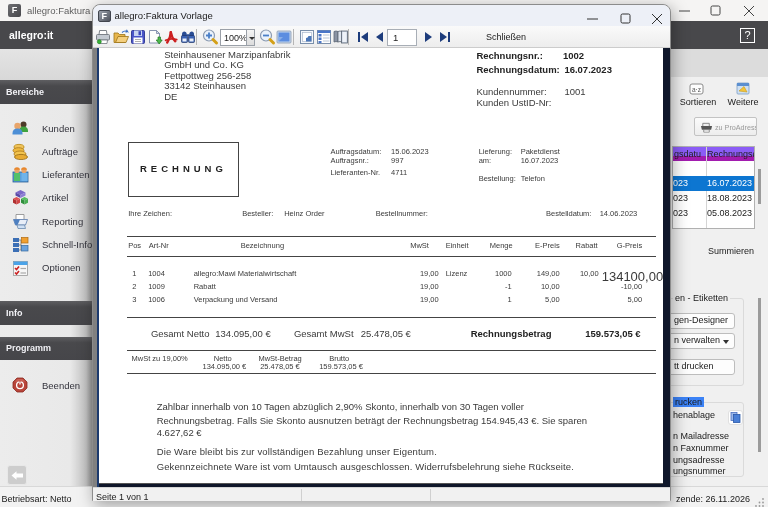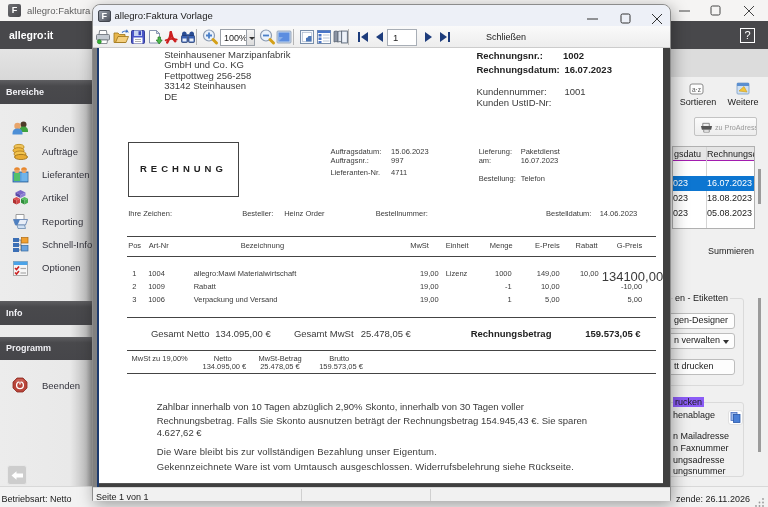--- a/index.html
+++ b/index.html
@@ -151,21 +151,21 @@
     <div class="abs" style="left:22px;top:68px;width:63px;height:19px;background:linear-gradient(#fbfbfb,#ededed);border:1px solid #c3c3c3;border-radius:2px;overflow:hidden;">
       <svg class="abs" style="left:5px;top:4px;" width="13" height="11" viewBox="0 0 14 11">
           <path d="M3 4 L3 1 L10 1 L10 4" fill="#eee" stroke="#666" stroke-width="0.8"></path>
           <path d="M1 4 L13 4 L12 8 L2 8 Z" fill="#555"></path>
           <path d="M4 8 L10 8 L10 10.5 L4 10.5 Z" fill="#fff" stroke="#666" stroke-width="0.7"></path>
         </svg>
       <div class="abs" style="left:20px;top:5px;font-size:7.2px;color:#9b9b9b;">zu ProAdress</div>
     </div>
 
     <div class="abs" style="left:0px;top:97px;width:83px;height:83px;background:#fff;border:1px solid #b0b0b0;overflow:hidden;">
-      <div class="abs" style="left:0;top:0;width:83px;height:14px;background:#e5e5e5;border-bottom:1px solid #a21caf;">
+      <div class="abs" style="left:0;top:0;width:83px;height:14px;background:#8b5cf6;border-bottom:5px solid #a21caf;">
         <div class="abs" style="left:1px;top:2px;font-size:9px;color:#222;">gsdatu</div>
         <div class="abs" style="left:34px;top:2px;font-size:9px;color:#222;">Rechnungsd</div>
       </div>
       <div class="abs" style="left:32.5px;top:0;width:1px;height:83px;background:#d4d4d4;"></div>
       <div class="abs" style="left:0;top:29px;width:83px;height:15px;background:#0d76d1;color:#fff;">
         <div class="abs" style="left:-5px;top:2px;">2023</div>
         <div class="abs" style="left:34px;top:2px;font-size:9px;">16.07.2023</div>
       </div>
       <div class="abs" style="left:0;top:44px;width:83px;height:15px;">
         <div class="abs" style="left:-5px;top:2px;">2023</div>
@@ -184,21 +184,21 @@
     <div class="abs" style="left:1px;top:244px;background:#f0f0f0;padding:0 2px;font-size:9px;">en - Etiketten</div>
     <div class="abs btn1" style="left:-10px;top:264px;width:73px;height:15.5px;background:#fdfdfd;border:1px solid #bdbdbd;border-radius:3px;"></div>
     <div class="abs" style="left:2px;top:266px;font-size:9px;">gen-Designer</div>
     <div class="abs btn1" style="left:-10px;top:284px;width:73px;height:15.5px;background:#fdfdfd;border:1px solid #bdbdbd;border-radius:3px;"></div>
     <div class="abs" style="left:2px;top:286px;font-size:9px;">n verwalten</div>
     <div class="abs" style="left:51px;top:291px;width:0;height:0;border-left:3.5px solid transparent;border-right:3.5px solid transparent;border-top:4px solid #333;"></div>
     <div class="abs btn1" style="left:-10px;top:310px;width:73px;height:15.5px;background:#fdfdfd;border:1px solid #bdbdbd;border-radius:3px;"></div>
     <div class="abs" style="left:2px;top:312px;font-size:9px;">tt drucken</div>
 
     <div class="abs" style="left:-10px;top:353px;width:82px;height:75px;border:1px solid #dadada;border-radius:3px;"></div>
-    <div class="abs" style="left:1px;top:348px;background:#8b5cf6;padding:0 2px;font-size:9px;">rucken</div>
+    <div class="abs" style="left:1px;top:348px;background:#3b82f6;padding:0 2px;font-size:9px;">rucken</div>
     <div class="abs" style="left:1px;top:361px;font-size:9px;">henablage</div>
     <div class="abs" style="left:56px;top:361px;width:15px;height:15px;background:#fff;border:1px solid #e0e0e0;border-radius:3px;"><svg width="13" height="13" viewBox="0 0 13 13">
           <rect x="2" y="1.5" width="6" height="8" fill="#9db8e8" stroke="#4a6fc0" stroke-width="0.8"></rect>
           <rect x="4.5" y="3.5" width="6.5" height="8" fill="#4a7fd6" stroke="#2a57a8" stroke-width="0.8"></rect>
         </svg></div>
     <div class="abs" style="left:1px;top:381.7px;font-size:9px;">n Mailadresse</div>
     <div class="abs" style="left:1px;top:393.9px;font-size:9px;">n Faxnummer</div>
     <div class="abs" style="left:1px;top:406px;font-size:9px;">ungsadresse</div>
     <div class="abs" style="left:1px;top:416.8px;font-size:9px;">ungsnummer</div>
 
@@ -312,21 +312,21 @@
     <svg class="abs" style="left:331px;top:5px;" width="10" height="12" viewBox="0 0 10 12">
         <path d="M1 1 L8 6 L1 11 Z" fill="#1d3c7c"></path>
       </svg>
     <svg class="abs" style="left:346px;top:5px;" width="12" height="12" viewBox="0 0 12 12">
         <path d="M1 1 L8 6 L1 11 Z" fill="#1d3c7c"></path>
         <rect x="9" y="1" width="2" height="10" fill="#1d3c7c"></rect>
       </svg>
     <div class="abs" style="left:393px;top:6px;font-size:9px;color:#1b1b1b;">Schließen</div>
   </div>
 
-  <div class="abs" id="pcontent" style="left:0px;top:43px;width:577px;height:438.5px;background:#404040;overflow:hidden;">
+  <div class="abs" id="pcontent" style="left:0px;top:43px;width:577px;height:438.5px;background:#0f172a;overflow:hidden;">
     <div class="abs" style="left:0;top:0;width:3.5px;height:438.5px;background:#808080;"></div>
     <div class="abs" style="left:3.5px;top:0;width:2.2px;height:438.5px;background:#1c3a6e;"></div>
 
     <div class="abs" id="page" style="left:5.7px;top:0;width:564px;height:435.5px;background:#ffffff;border-bottom:1px solid #555;color:#3a3a3a;">
 
       <div class="abs" style="left:65.5px;top:2px;font-size:9.5px;line-height:10.4px;color:#3c3c3c;">Steinhausener Marzipanfabrik<br>GmbH und Co. KG<br>Fettpottweg 256-258<br>33142 Steinhausen<br>DE</div>
 
       <div class="abs" style="left:377.7px;top:2px;font-size:9.5px;font-weight:bold;color:#222;">Rechnungsnr.:</div>
       <div class="abs" style="left:464.3px;top:2px;font-size:9.5px;font-weight:bold;color:#222;">1002</div>
       <div class="abs" style="left:377.7px;top:15.5px;font-size:9.5px;font-weight:bold;color:#222;">Rechnungsdatum:</div>

